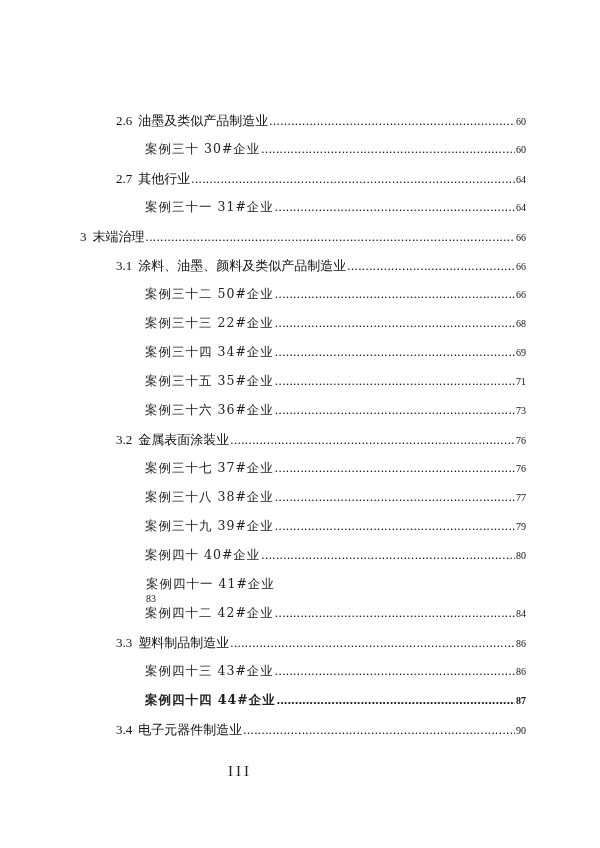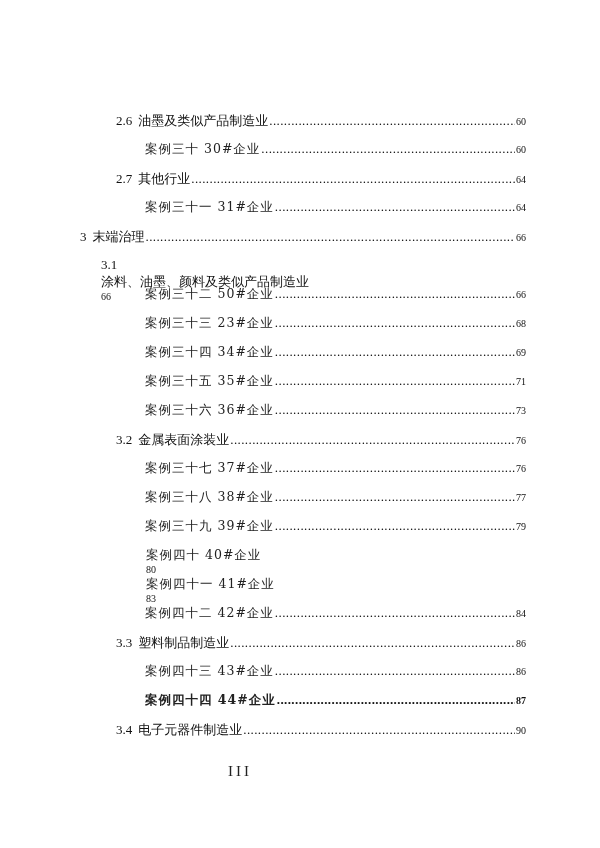--- a/index.html
+++ b/index.html
@@ -42,33 +42,33 @@
     <span class="title">案例三十一  31#企业</span>
     <span class="dots"></span>
     <span class="page">64</span>
   </div>
   <div class="row l1" style="left:80px; right:74px; top:228px;">
     <span class="num">3</span>
     <span class="title">末端治理</span>
     <span class="dots"></span>
     <span class="page">66</span>
   </div>
-  <div class="row l2" style="left:100px; right:74px; top:257px;flex-direction:column;">
+  <div class="row l2" style="left:116px; right:74px; top:257px;">
     <span class="num">3.1</span>
     <span class="title">涂料、油墨、颜料及类似产品制造业</span>
     <span class="dots"></span>
     <span class="page">66</span>
   </div>
   <div class="row l3" style="left:145px; right:74px; top:286px;">
     <span class="title">案例三十二  50#企业</span>
     <span class="dots"></span>
     <span class="page">66</span>
   </div>
   <div class="row l3" style="left:145px; right:74px; top:315px;">
-    <span class="title">案例三十三  23#企业</span>
+    <span class="title">案例三十三  22#企业</span>
     <span class="dots"></span>
     <span class="page">68</span>
   </div>
   <div class="row l3" style="left:145px; right:74px; top:344px;">
     <span class="title">案例三十四  34#企业</span>
     <span class="dots"></span>
     <span class="page">69</span>
   </div>
   <div class="row l3" style="left:145px; right:74px; top:373px;">
     <span class="title">案例三十五  35#企业</span>
@@ -94,21 +94,21 @@
   <div class="row l3" style="left:145px; right:74px; top:489px;">
     <span class="title">案例三十八  38#企业</span>
     <span class="dots"></span>
     <span class="page">77</span>
   </div>
   <div class="row l3" style="left:145px; right:74px; top:518px;">
     <span class="title">案例三十九  39#企业</span>
     <span class="dots"></span>
     <span class="page">79</span>
   </div>
-  <div class="row l3" style="left:145px; right:74px; top:547px;flex-direction:column;">
+  <div class="row l3" style="left:145px; right:74px; top:547px;">
     <span class="title">案例四十  40#企业</span>
     <span class="dots"></span>
     <span class="page">80</span>
   </div>
   <div class="row l3" style="left:145px; right:74px; top:576px;flex-direction:column;">
     <span class="title">案例四十一  41#企业</span>
     <span class="dots"></span>
     <span class="page">83</span>
   </div>
   <div class="row l3" style="left:145px; right:74px; top:605px;">

